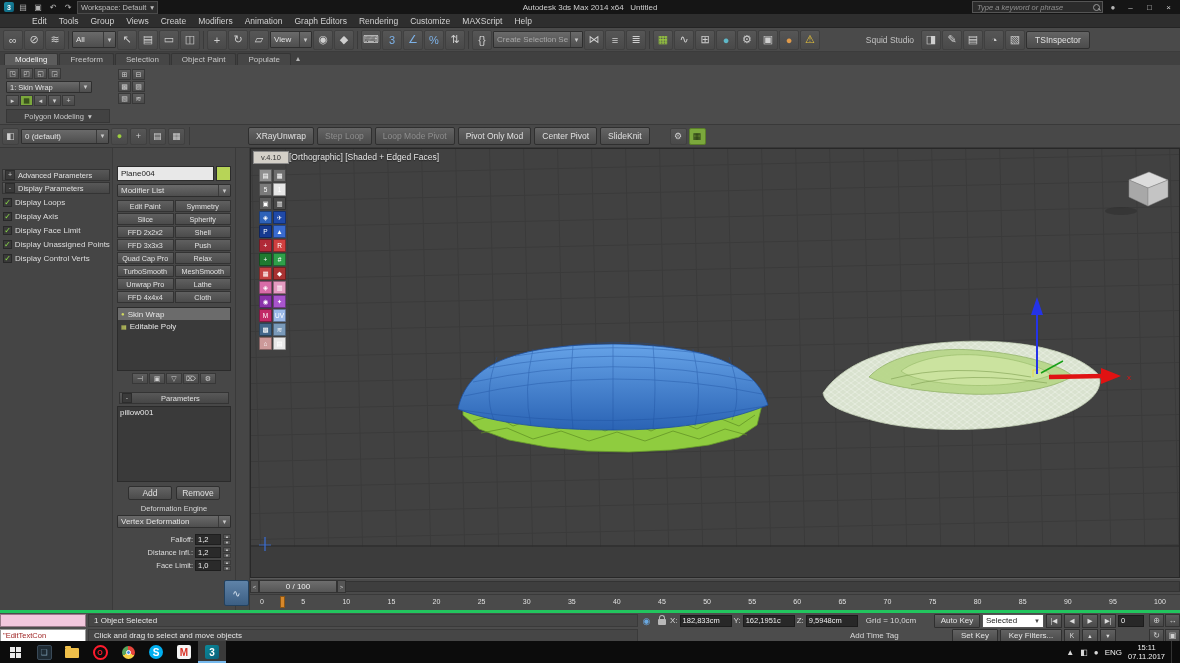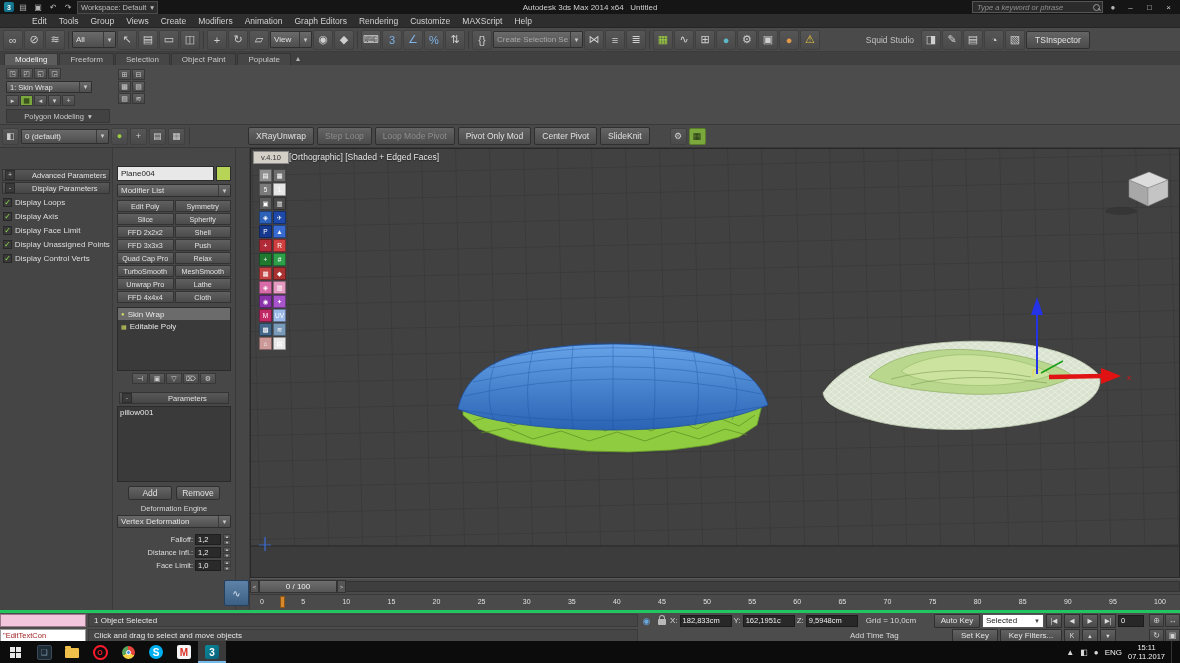--- a/index.html
+++ b/index.html
@@ -40,21 +40,21 @@
   .ribbon-body{left:0;top:65px;width:1180px;height:60px;background:#4c4c4c;border-bottom:1px solid #393939;box-sizing:border-box;}
   .minibtn{width:13px;height:11px;background:linear-gradient(#5e5e5e,#4a4a4a);border:1px solid #383838;display:flex;align-items:center;justify-content:center;font-size:7px;color:#cfcfcf;box-sizing:border-box;}
   .minibtn.green{background:#7ba83c;color:#203010;}
   .panel-caption{height:12px;background:#424242;border:1px solid #363636;display:flex;align-items:center;justify-content:center;gap:4px;font-size:7.5px;color:#c8c8c8;}
   
   .toolbar2{left:0;top:125px;width:1180px;height:23px;background:#484848;display:flex;align-items:center;gap:2px;padding:0 2px;box-sizing:border-box;border-bottom:1px solid #383838;}
   .ticon.sm{width:17px;height:17px;font-size:9px;}
   .ticon.active-green{background:#7ba83c;color:#1d2a0e;border-color:#5a7f28;}
   
   .display-panel{left:0;top:148px;width:113px;height:462px;background:#454545;border-right:1px solid #3a3a3a;box-sizing:border-box;padding-top:20px;}
-  .roll{height:12px;margin:1px 2px;background:linear-gradient(#585858,#464646);border:1px solid #343434;display:flex;align-items:center;gap:17px;padding:0 2px;font-size:7.5px;color:#e0e0e0;box-sizing:border-box;}
+  .roll{height:12px;margin:1px 2px;background:linear-gradient(#585858,#464646);border:1px solid #343434;display:flex;align-items:center;gap:3px;padding:0 2px;font-size:7.5px;color:#e0e0e0;box-sizing:border-box;}
   .roll .pm{width:8px;height:8px;background:#3a3a3a;border:1px solid #2c2c2c;font-size:7px;line-height:7px;text-align:center;color:#ccc;}
   .chkrow{display:flex;align-items:center;gap:3px;padding:3px 3px 2px;}
   .chk{width:9px;height:9px;background:#393939;border:1px solid #282828;color:#8ee04a;font-size:8px;line-height:8px;text-align:center;box-sizing:border-box;}
   .chklabel{font-size:8px;color:#dedede;white-space:nowrap;}
   
   .cmd-panel{left:113px;top:148px;width:123px;height:462px;background:#474747;border-right:1px solid #3a3a3a;box-sizing:border-box;padding:18px 4px 0;}
   .namefield{height:13px;background:#e8e8e8;border:1px solid #2c2c2c;color:#222;font-size:8px;display:flex;align-items:center;padding:0 3px;flex:1;}
   .swatch{width:13px;height:13px;background:#b7d457;border:1px solid #2c2c2c;margin-left:2px;}
   .modgrid{display:grid;grid-template-columns:1fr 1fr;gap:1px;margin-top:3px;}
   .mbtn{height:12px;background:linear-gradient(#606060,#4b4b4b);border:1px solid #333;display:flex;align-items:center;justify-content:center;font-size:7.2px;color:#e2e2e2;box-sizing:border-box;overflow:hidden;white-space:nowrap;}
@@ -341,21 +341,21 @@
     <div class="row">
       <span class="namefield">Plane004</span>
       <span class="swatch"></span>
     </div>
     <div class="combo" style="width:100%;height:13px;margin-top:3px;">
       <span>Modifier List</span>
         <span class="arr">▼</span>
     </div>
     <div class="modgrid">
 
-    <span class="mbtn">Edit Poly</span>
+    <span class="mbtn">Edit Paint</span>
         <span class="mbtn">Symmetry</span>
         <span class="mbtn">Slice</span>
         <span class="mbtn">Spherify</span>
         <span class="mbtn">FFD 2x2x2</span>
         <span class="mbtn">Shell</span>
         <span class="mbtn">FFD 3x3x3</span>
         <span class="mbtn">Push</span>
         <span class="mbtn">Quad Cap Pro</span>
         <span class="mbtn">Relax</span>
         <span class="mbtn">TurboSmooth</span>

